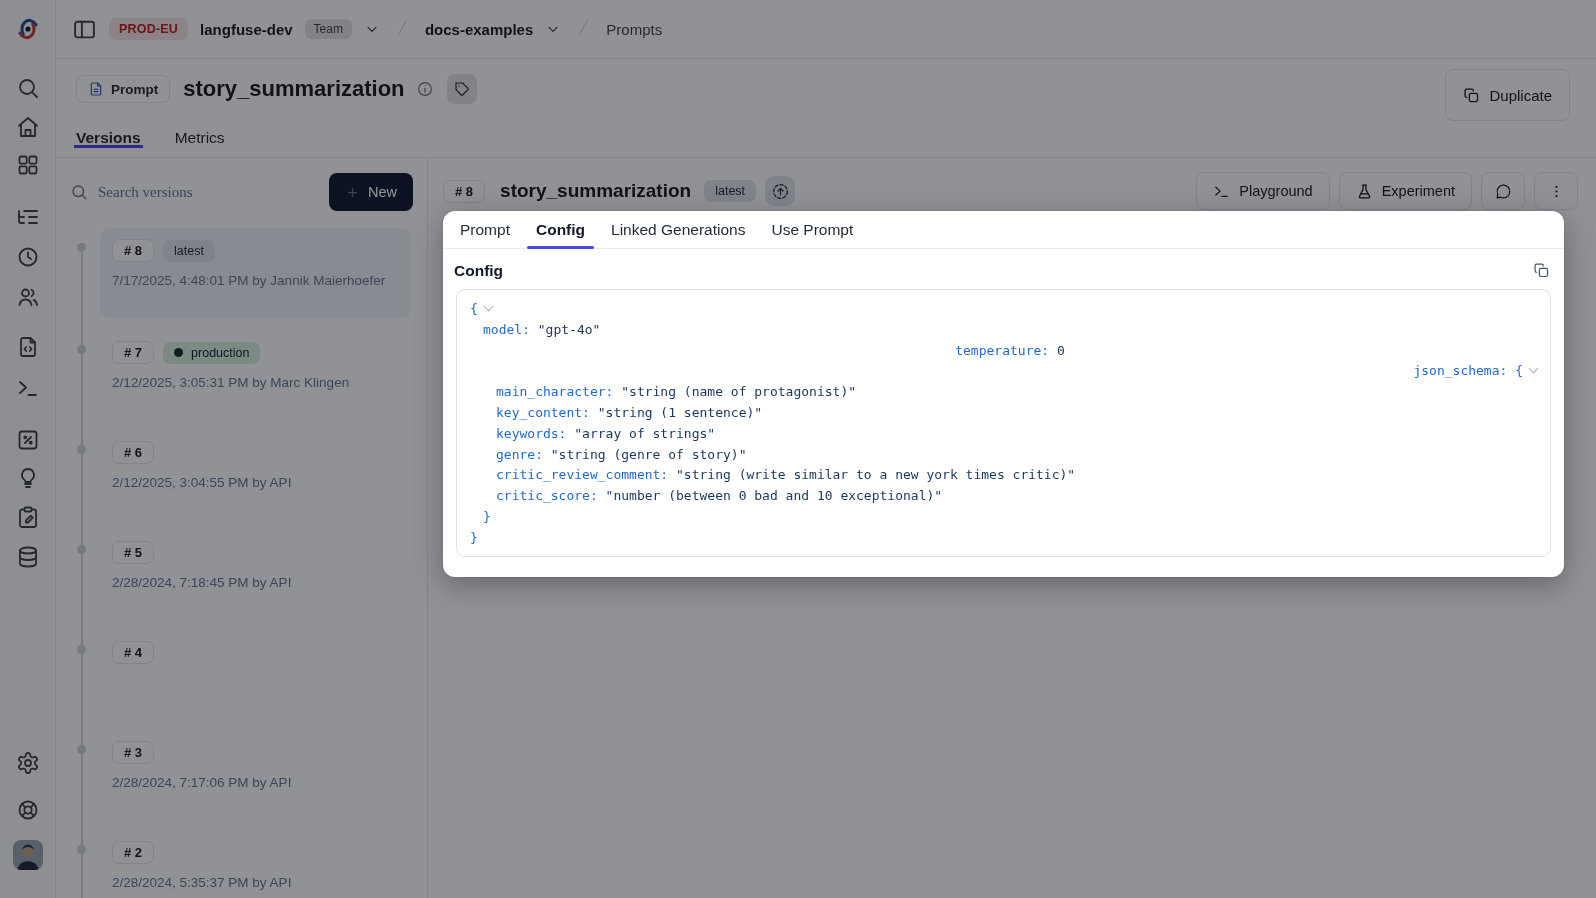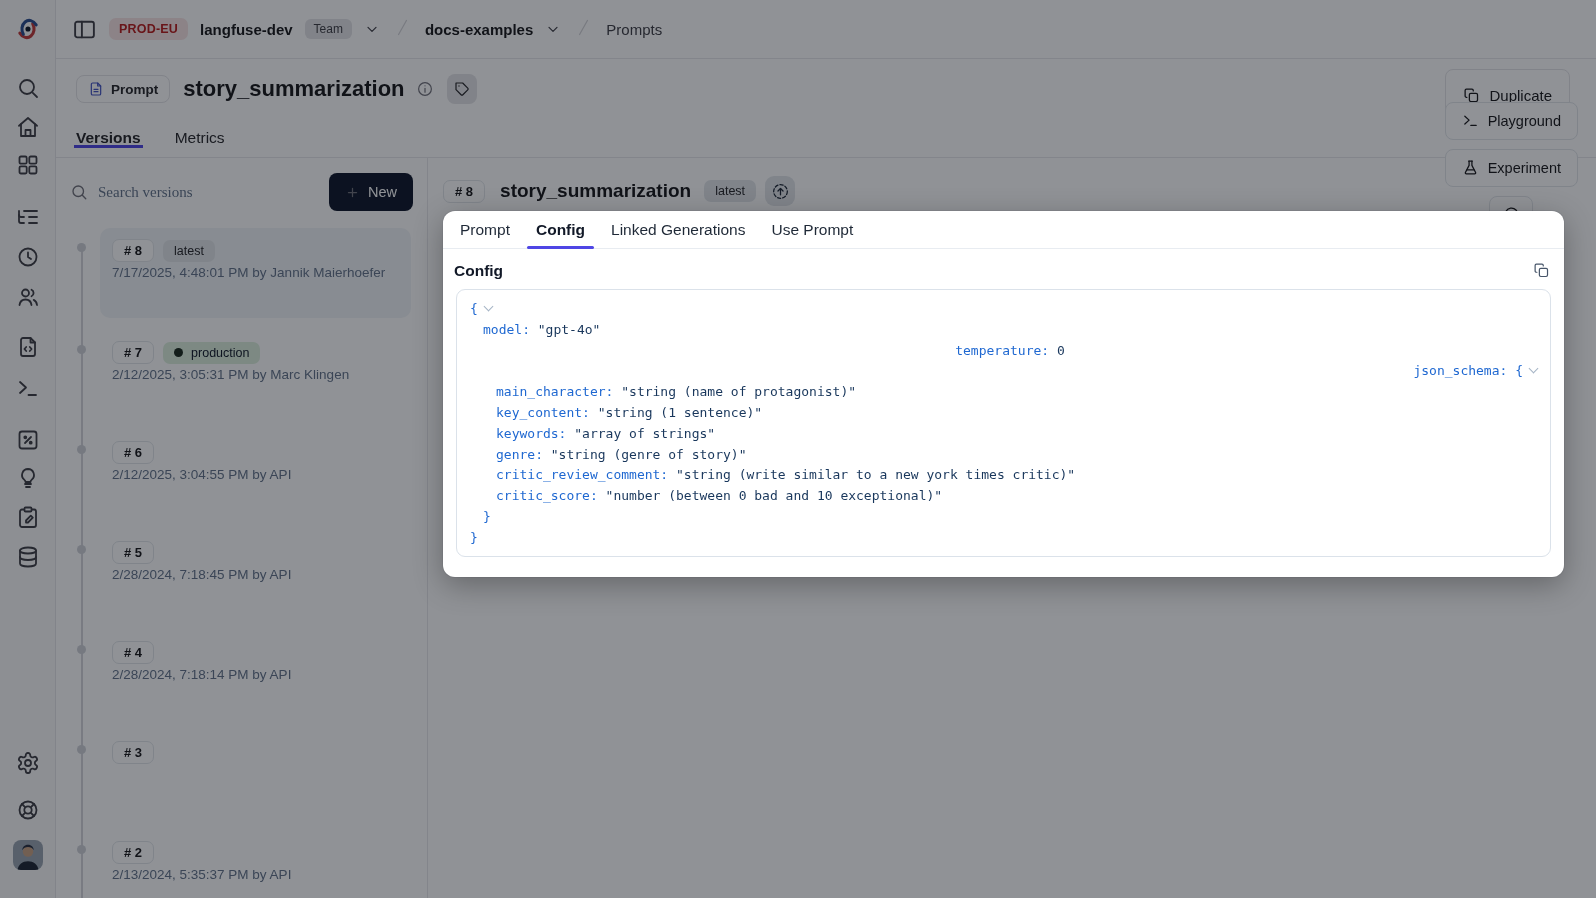--- a/index.html
+++ b/index.html
@@ -50,31 +50,31 @@
   .vlist { position:absolute; left:0; right:0; top:70px; bottom:0; padding:0 16px 0 44px; overflow:hidden; }
   .vlist::before { content:""; position:absolute; left:25px; top:18px; bottom:0; width:2px; background:#d6d6db; }
   .vitem { position:relative; border-radius:10px; padding:11px 12px; height:66px; margin-bottom:34px; cursor:pointer; }
   .vitem.selected { background:#f1f4f7; height:90px; margin-bottom:12px; }
   .vdot { position:absolute; left:-23px; top:15px; width:9px; height:9px; border-radius:50%; background:#cfd2d8; }
   .vbadges { display:flex; align-items:center; gap:9px; }
   .vnum { border:1px solid #e2e6ea; background:#fff; border-radius:7px; padding:3px 11px; font-size:13px; font-weight:700; color:#18181b; }
   .vbadge { background:#e2e6ea; border-radius:7px; padding:4px 11px; font-size:12.5px; font-weight:500; color:#27272a; }
   .vbadge.production { background:#dcefdd; display:flex; align-items:center; gap:8px; color:#101828; }
   .pdot { width:9px; height:9px; border-radius:50%; background:#1c2a1e; display:inline-block; }
-  .vmeta { margin-top:1px; font-size:13.5px; color:#64748b; line-height:1.55; }
+  .vmeta { margin-top:9px; font-size:13.5px; color:#64748b; line-height:1.55; }
 
   
   .detail { position:absolute; left:428px; right:0; top:158px; bottom:0; background:#fff; }
   .detail-head { position:absolute; left:15px; right:18px; top:13px; height:40px; display:flex; align-items:center; }
   .dh-num { border:1px solid #e2e6ea; background:#fff; border-radius:7px; padding:3px 11px; font-size:13px; font-weight:700; }
   .dh-title { font-size:19px; font-weight:600; margin-left:15px; }
   .dh-latest { background:#e2e6ea; border-radius:7px; padding:4px 11px; font-size:12.5px; font-weight:500; margin-left:13px; color:#27272a; }
   .dh-promote { margin-left:9px; width:30px; height:30px; border:none; border-radius:9px; background:#e2e6ea; display:flex; align-items:center; justify-content:center; color:#1f2937; cursor:pointer; }
   .dh-promote svg { width:19px; height:19px; }
-  .dh-actions { margin-left:auto; display:flex; align-items:center; gap:9px;flex-direction:column; }
+  .dh-actions { margin-left:auto; display:flex; align-items:center; gap:9px; }
   .obtn { height:38px; display:flex; align-items:center; gap:9px; background:#fff; border:1px solid #e2e6ea; border-radius:8px; padding:0 16px; font-size:14.5px; font-weight:500; color:#18181b; cursor:pointer; }
   .obtn svg { width:17px; height:17px; }
   .obtn.square { width:44px; padding:0; justify-content:center; }
 
   
   .card { position:absolute; left:15px; top:53px; width:1121px; height:366px; background:#fff; border-radius:12px; z-index:60; box-shadow:0 8px 30px rgba(0,0,0,.30), 0 0 0 1px rgba(15,23,42,.05); }
   .card-tabs { display:flex; align-items:stretch; gap:8px; height:38px; padding:0 8px; border-bottom:1px solid #e8ecf1; }
   .ctab { display:flex; align-items:center; padding:0 9px; font-size:15.5px; color:#1f2937; position:relative; cursor:pointer; }
   .ctab.active { font-weight:700; color:#111827; }
   .ctab.active::after { content:""; position:absolute; left:0; right:0; bottom:-1px; height:3px; background:#4f46e5; border-radius:2px; }
@@ -311,34 +311,34 @@
           <div class="vbadges">
             <span class="vnum"># 5</span>
           </div>
           <div class="vmeta">2/28/2024, 7:18:45 PM by API</div>
         </div>
         <div class="vitem">
           <span class="vdot"></span>
           <div class="vbadges">
             <span class="vnum"># 4</span>
           </div>
-          <div class="vmeta">2/28/2024, 7:18:14 PM by API</div>
         </div>
         <div class="vitem">
           <span class="vdot"></span>
           <div class="vbadges">
             <span class="vnum"># 3</span>
           </div>
+          <div class="vmeta">2/28/2024, 7:17:06 PM by API</div>
         </div>
         <div class="vitem">
           <span class="vdot"></span>
           <div class="vbadges">
             <span class="vnum"># 2</span>
           </div>
-          <div class="vmeta">2/13/2024, 5:35:37 PM by API</div>
+          <div class="vmeta">2/28/2024, 5:35:37 PM by API</div>
         </div>
       </div>
   </aside>
 
   <main class="detail">
     <div class="detail-head">
       <span class="dh-num"># 8</span>
       <span class="dh-title">story_summarization</span>
       <span class="dh-latest">latest</span>
       <button class="dh-promote">

